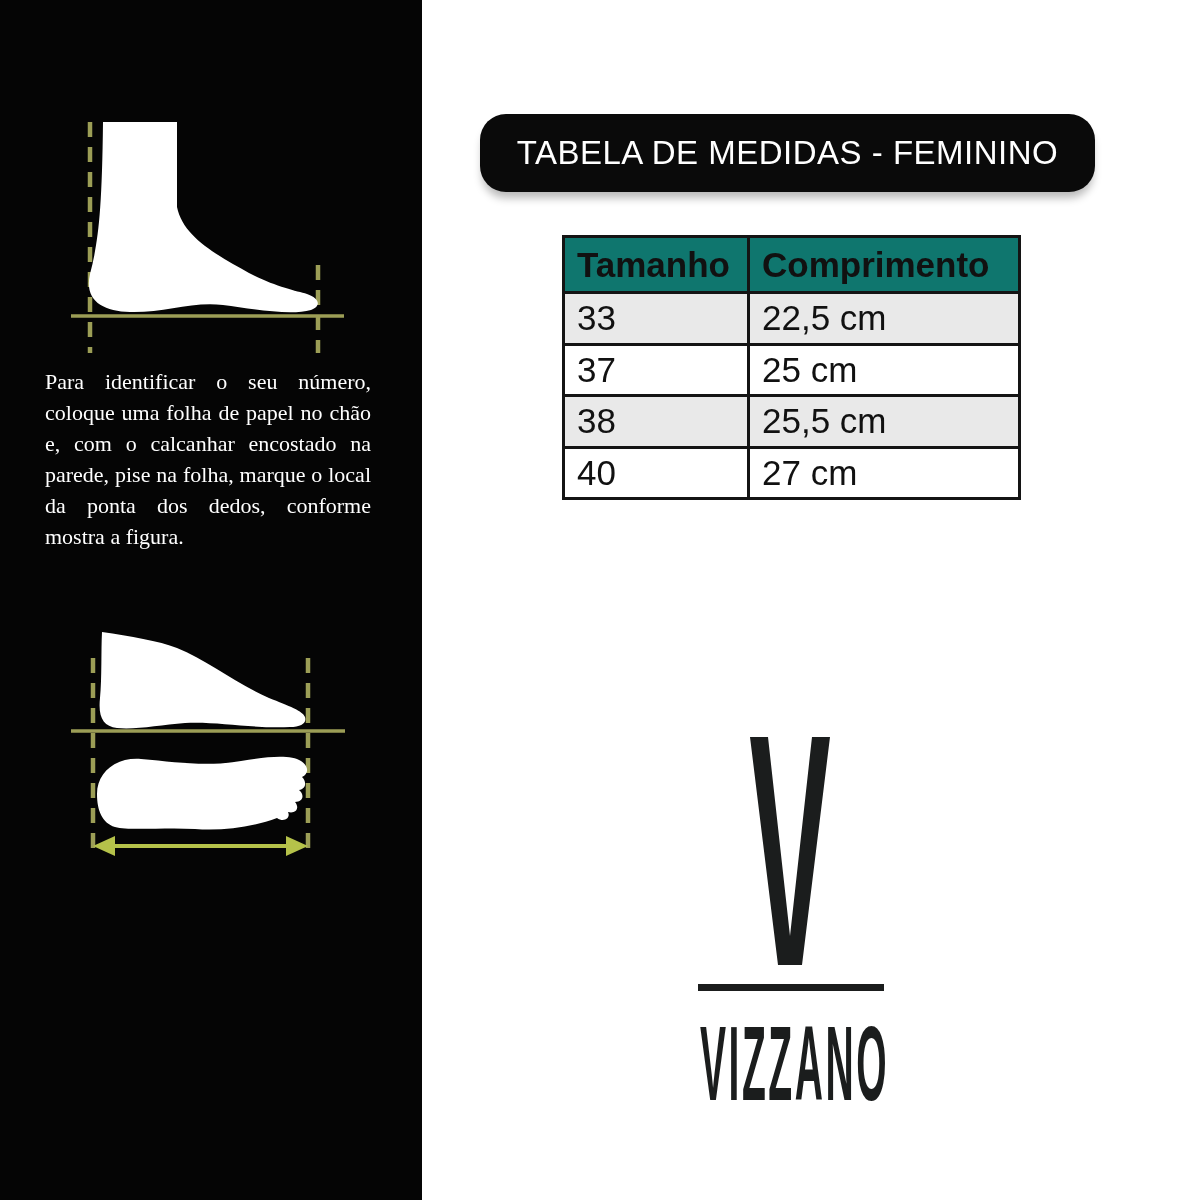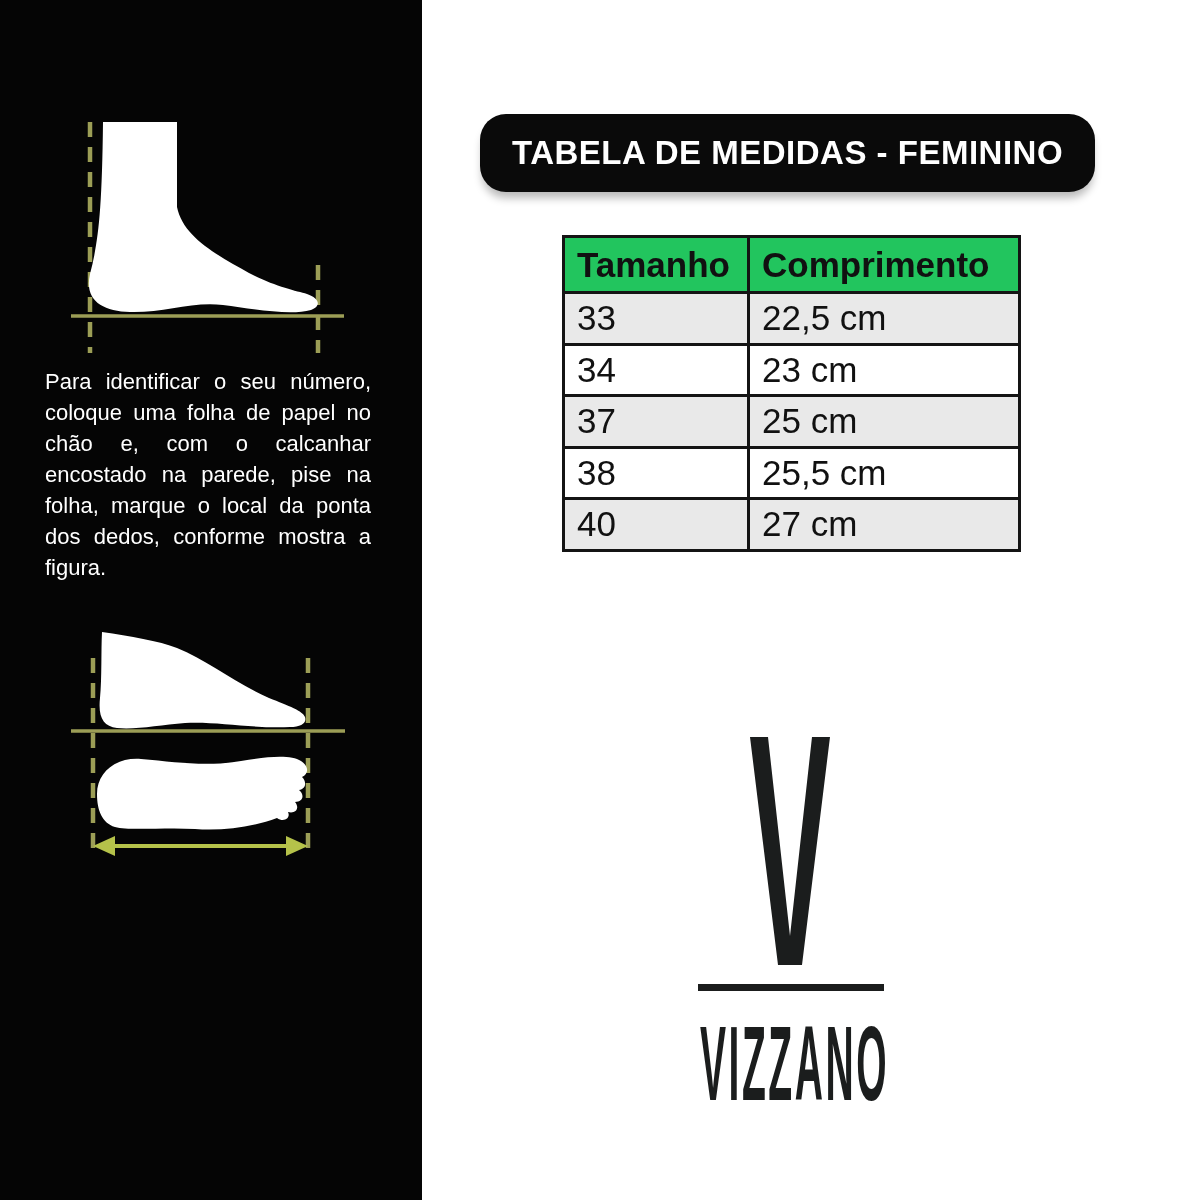--- a/index.html
+++ b/index.html
@@ -14,55 +14,55 @@
   .sidebar {
     position:absolute; left:0; top:0; width:422px; height:1200px;
     background:#050505;
   }
   .illus { position:absolute; display:block; }
   .illus-1 { left:55px; top:95px;  width:320px; height:272px; }
   .illus-2 { left:55px; top:598px; width:320px; height:282px; }
   .sidebar p {
     position:absolute; left:45px; width:326px;
     color:#ffffff;
-    font-family:Liberation Sans, sans-serif;
+    font-family:Liberation Serif, serif;
     font-size:22px; line-height:31px;
     text-align:justify; text-align-last:left;
   }
   .para-1 { top:366px; }
   .para-2 { top:891px; }
 
   
   .title-pill {
     position:absolute; left:480px; top:114px; width:615px; height:78px;
     background:#0a0a0a; border-radius:26px;
     display:flex; align-items:center; justify-content:center;
     box-shadow:0 8px 9px -2px rgba(0,0,0,0.28);
   }
   .title-pill span {
-    color:#ffffff; font-size:33px; font-weight:bold; letter-spacing:0.5px;
+    color:#ffffff; font-size:33px; font-weight:normal; letter-spacing:0.5px;
     white-space:nowrap;
   }
 
   
   .size-table {
     position:absolute; left:562px; top:235px; width:456px;
     border-collapse:collapse; table-layout:fixed;
     font-size:35px; color:#111111;
   }
   .size-table col.c1 { width:185px; }
   .size-table col.c2 { width:271px; }
   .size-table th, .size-table td {
     border:3px solid #141414;
     text-align:left; padding:0 0 0 12px; vertical-align:middle;
     overflow:hidden; white-space:nowrap;
   }
   .size-table thead tr { height:56px; }
   .size-table tbody tr { height:51.5px; }
-  .size-table th { background:#22c55e; font-weight:bold; }
+  .size-table th { background:#0f766e; font-weight:bold; }
   .size-table tbody tr:nth-child(odd)  td { background:#e9e9e9; }
   .size-table tbody tr:nth-child(even) td { background:#ffffff; }
 
   
   .logo-v    { position:absolute; left:745px; top:737px; width:94px; height:228px; }
   .logo-rule {
     position:absolute; left:698px; top:984px; width:186px; height:7px;
     background:#1b1d1d;
   }
   .logo-word {
@@ -145,24 +145,20 @@
         <th>Tamanho</th>
         <th>Comprimento</th>
       </tr>
     </thead>
     <tbody>
       <tr>
         <td>33</td>
         <td>22,5 cm</td>
       </tr>
       <tr>
-        <td>34</td>
-        <td>23 cm</td>
-      </tr>
-      <tr>
         <td>37</td>
         <td>25 cm</td>
       </tr>
       <tr>
         <td>38</td>
         <td>25,5 cm</td>
       </tr>
       <tr>
         <td>40</td>
         <td>27 cm</td>

